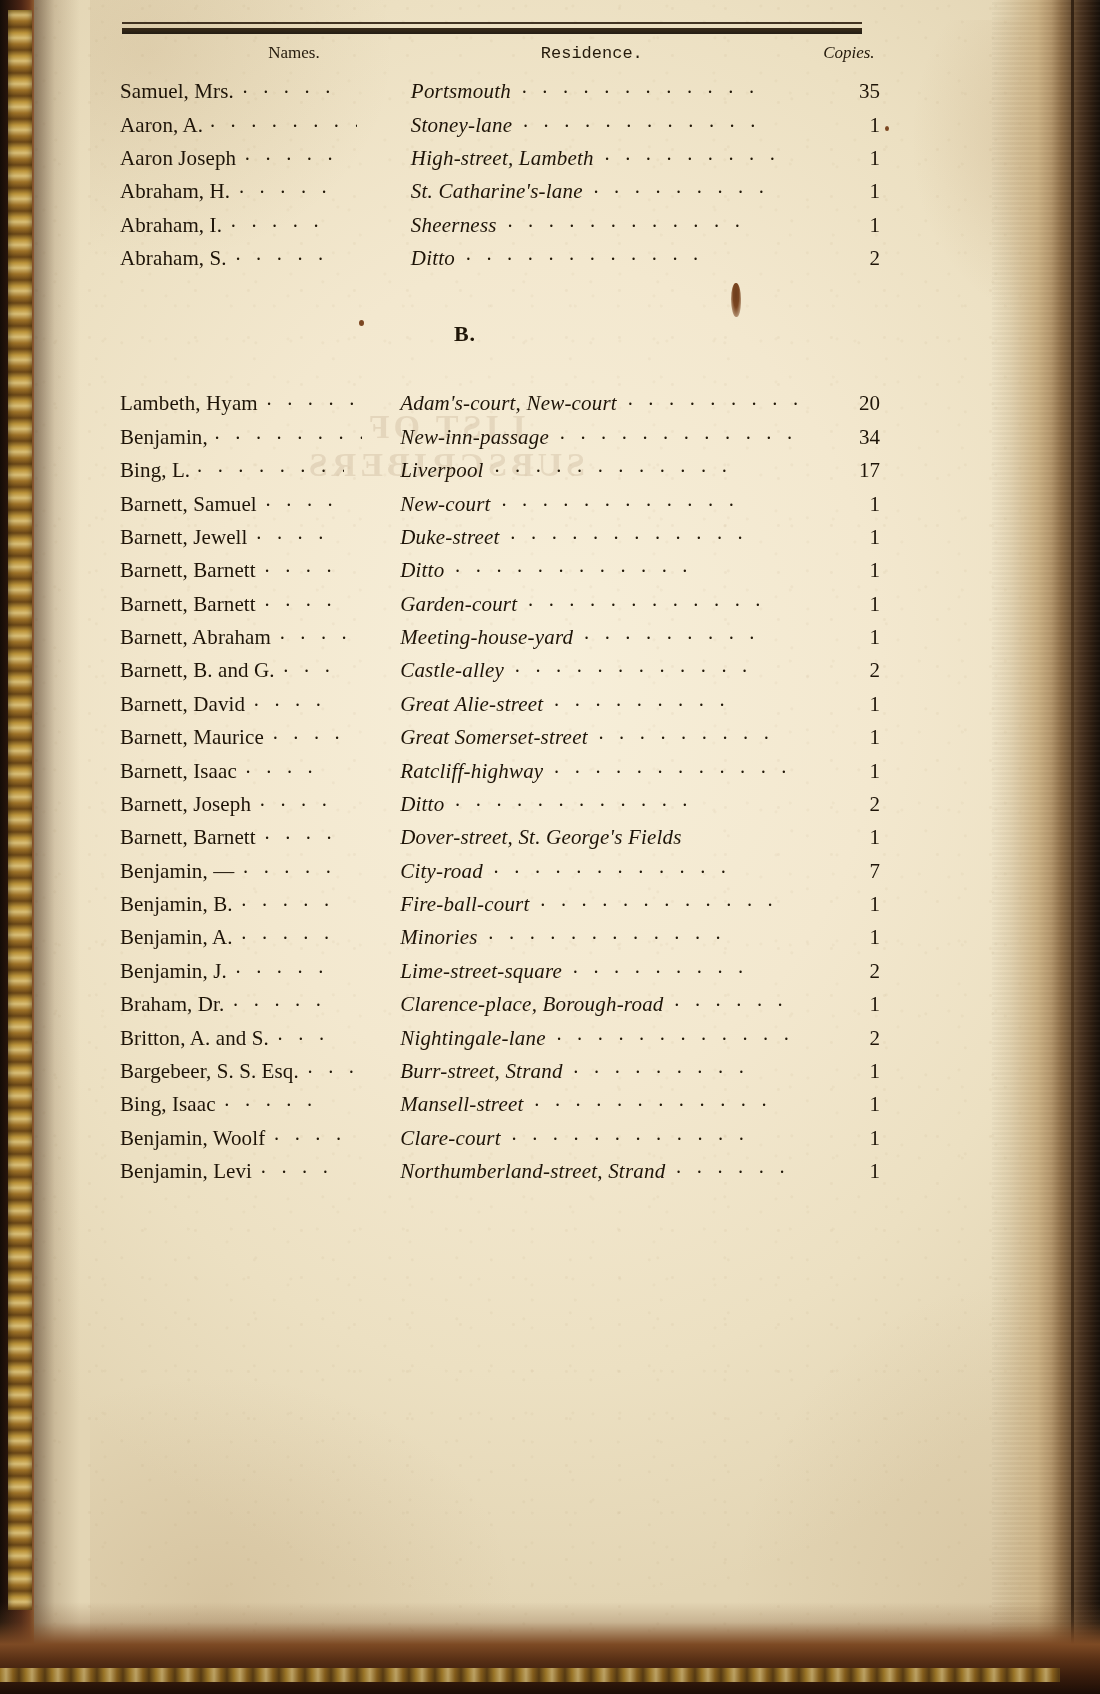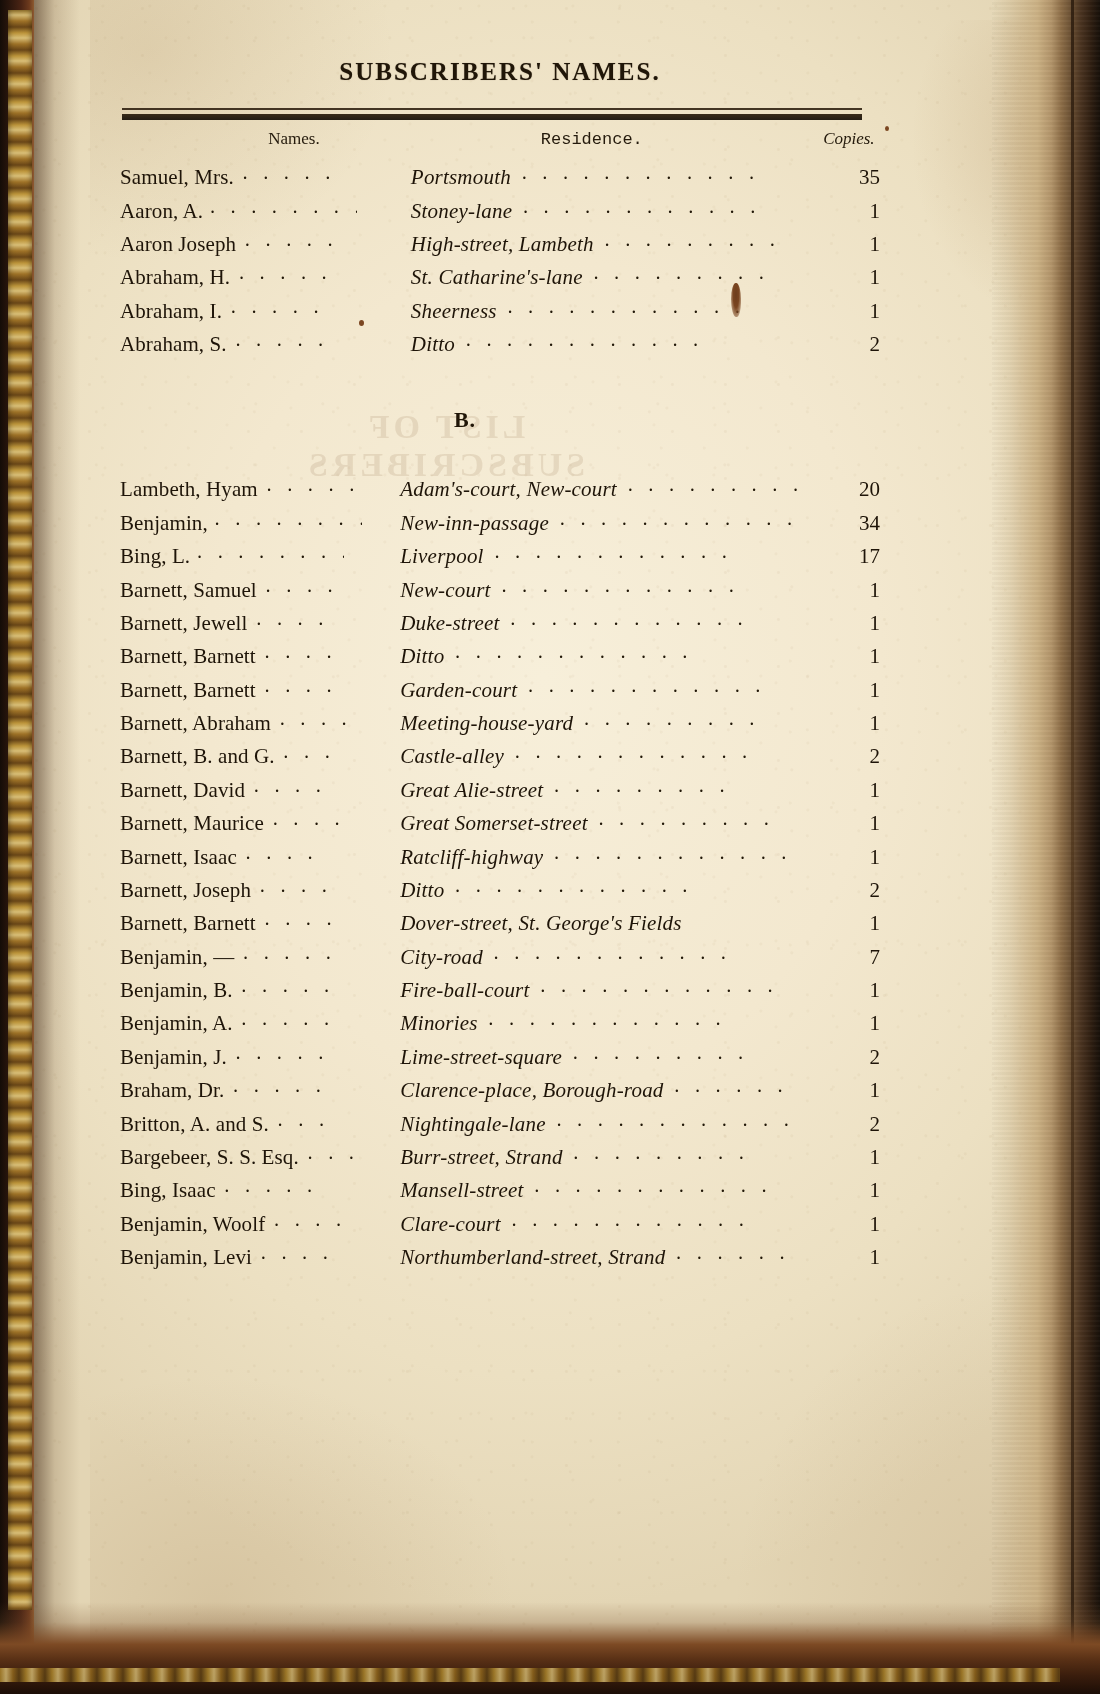--- a/index.html
+++ b/index.html
@@ -272,21 +272,20 @@
     <div class="stain-a"></div>
     <div class="stain-b"></div>
     <div class="stain-c"></div>
     <div class="stain-d"></div>
   </div>
 
   <div class="showthrough">LIST OF SUBSCRIBERS</div>
 
   <div class="content">
 
-    <div class="page-heading">SUBSCRIBERS' NAMES.</div>
 
     <div class="rules">
       <div class="rule-thin"></div>
       <div class="rule-thick"></div>
     </div>
 
     <table class="subs">
       <thead>
         <tr>
           <th class="h-names">Names.</th>

